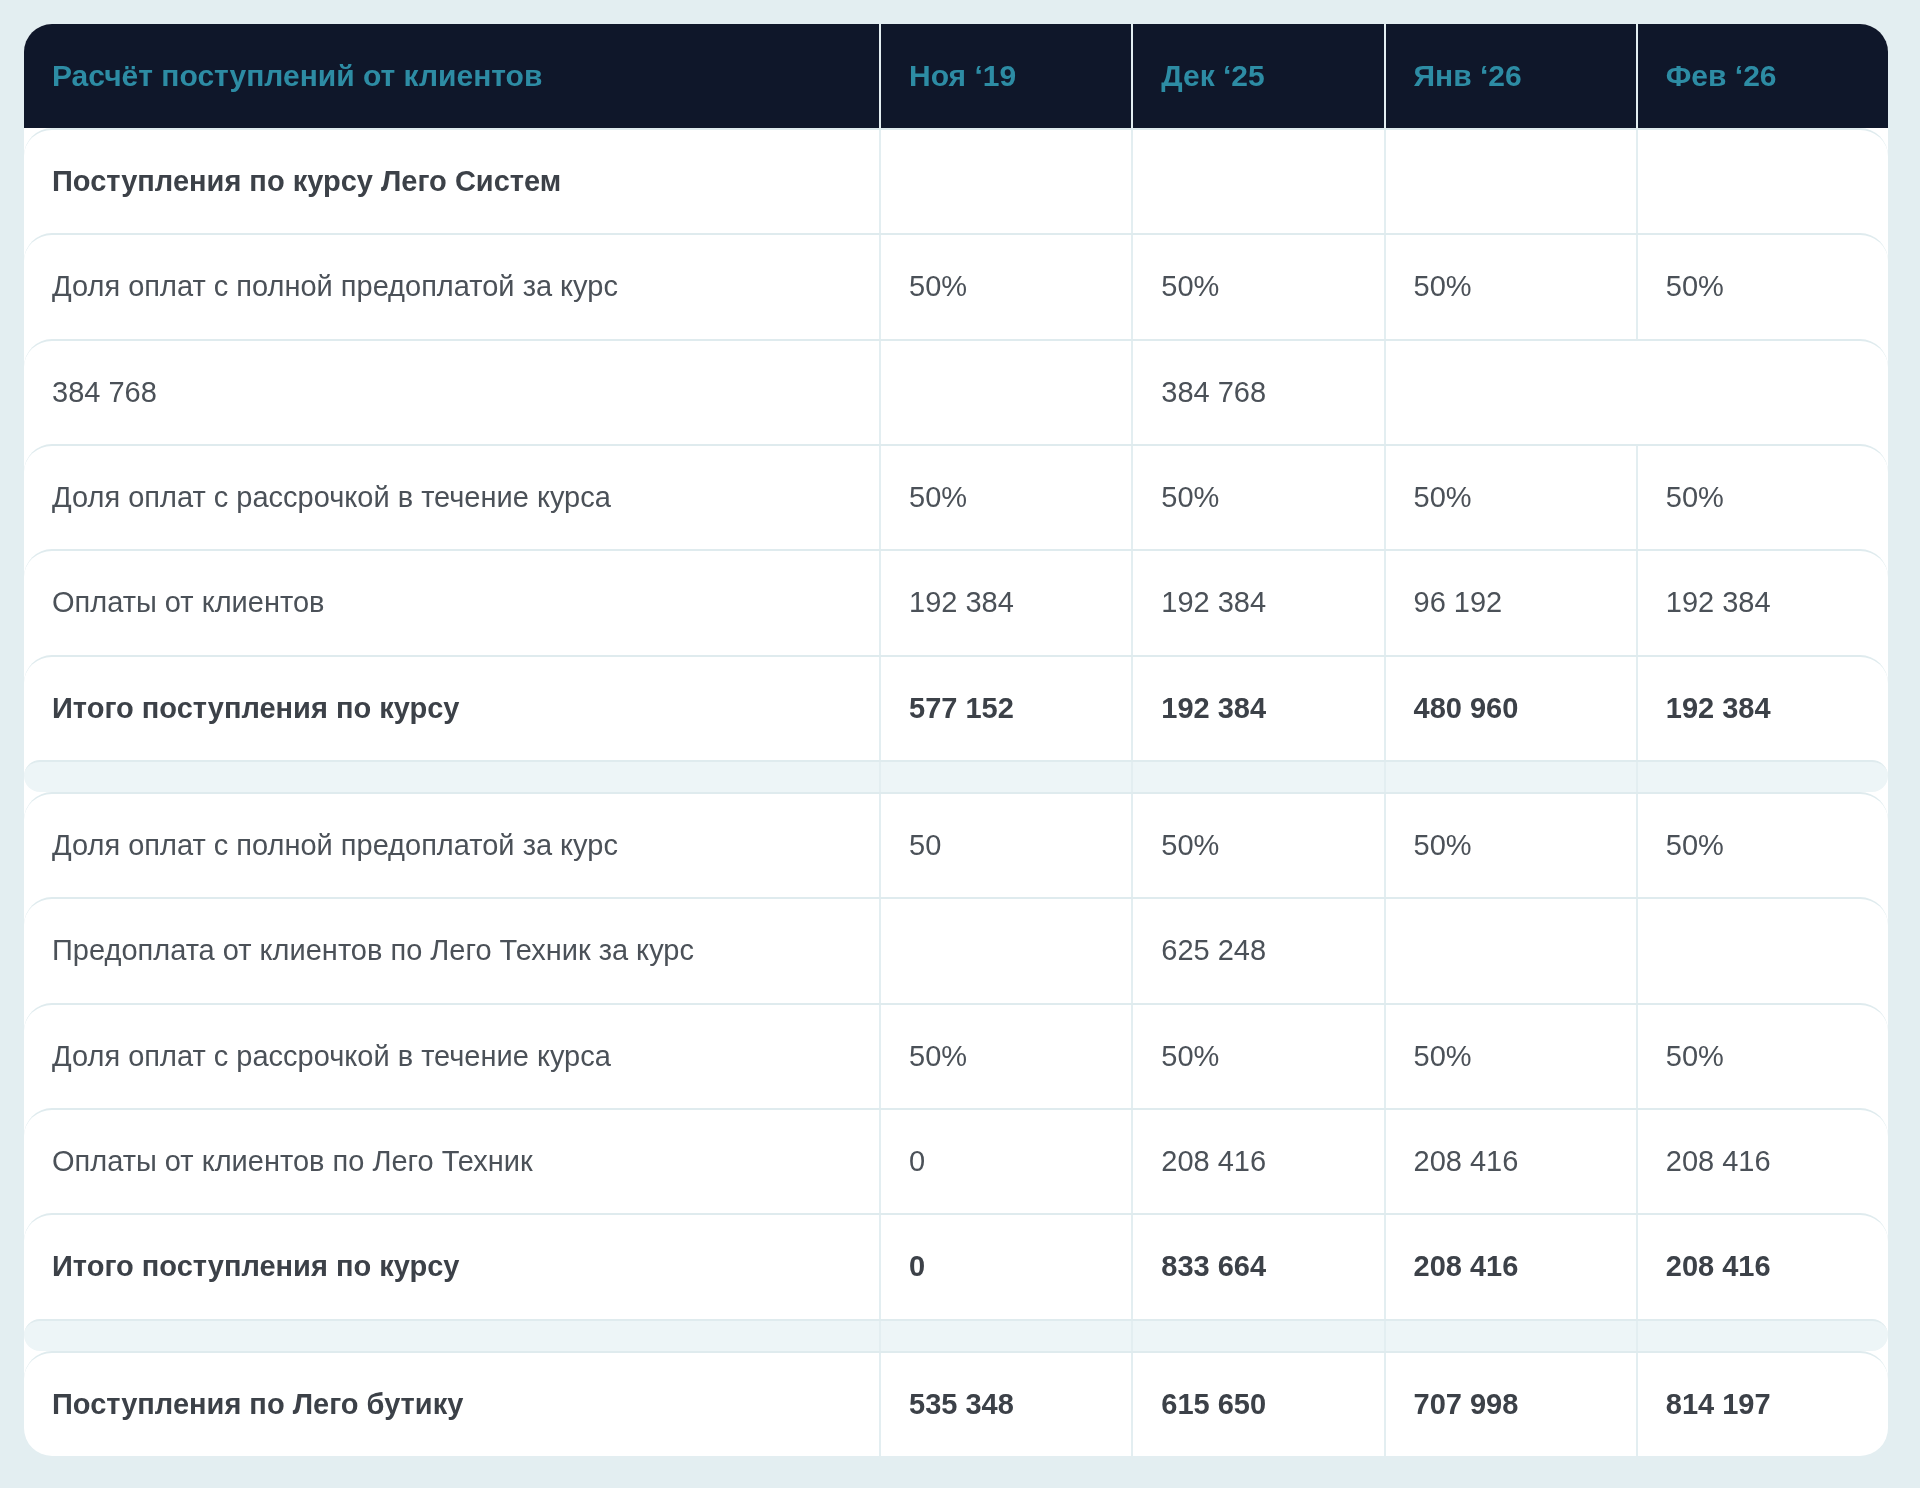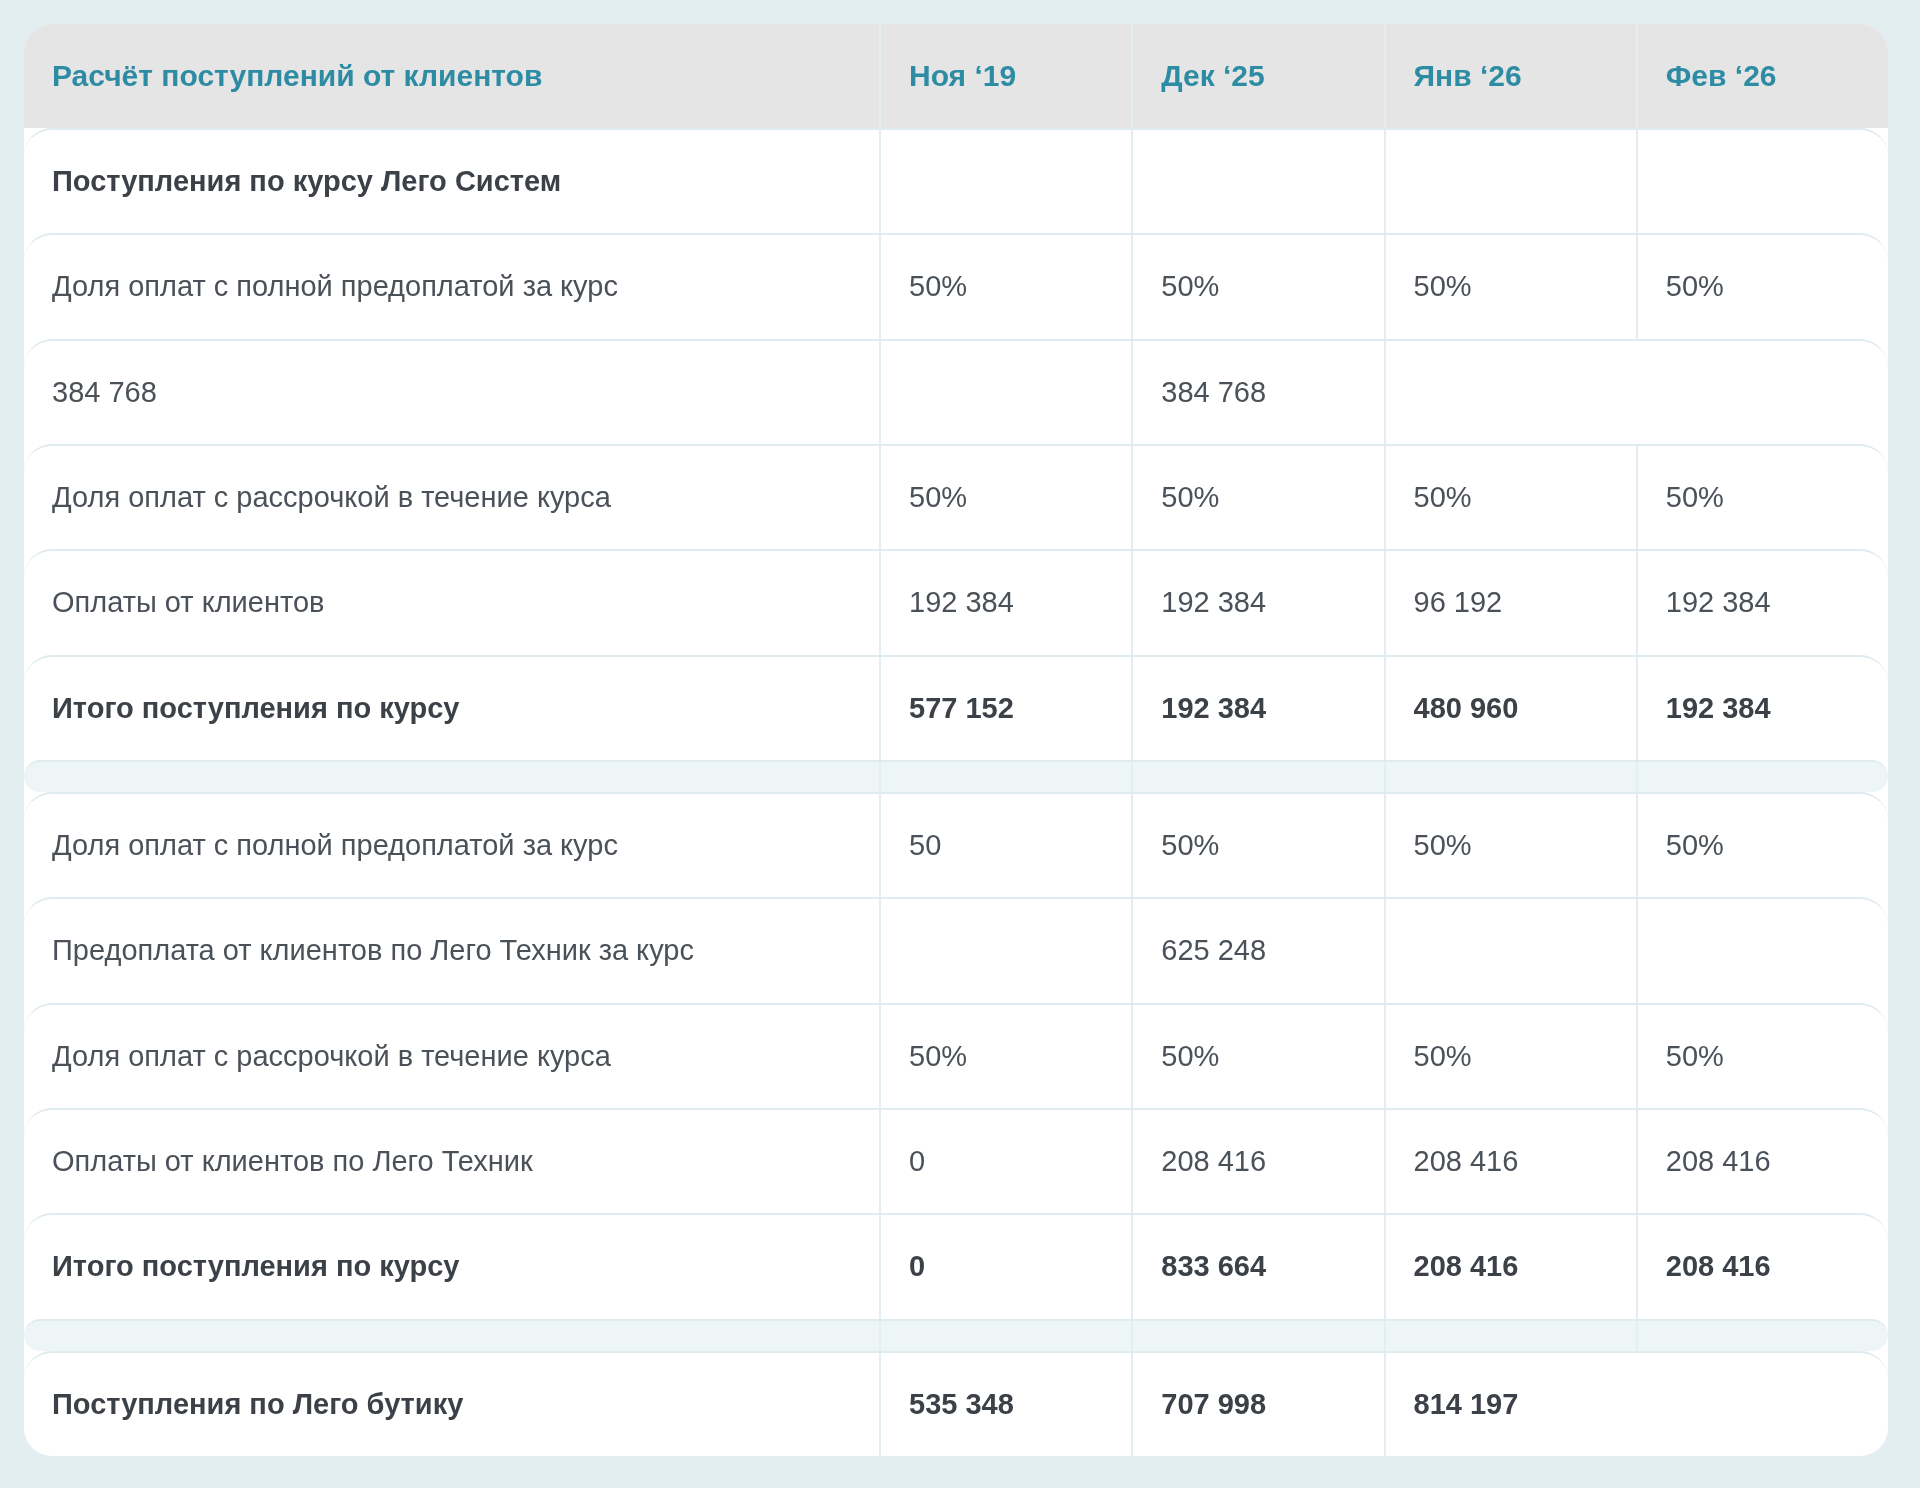--- a/index.html
+++ b/index.html
@@ -35,21 +35,21 @@
     align-items: center;
     padding: 0 20px 0 28px;
     font-size: 29px;
     color: #4b5158;
     white-space: nowrap;
     overflow: hidden;
   }
   .cell + .cell { border-left: 2px solid #e3eef1; }
   .row.header {
     flex: 0 0 104px;
-    background: #e5e5e5;
+    background: #0f172a;
   }
   .row.header .cell {
     font-weight: bold;
     color: #2d8ca4;
     font-size: 30px;
   }
   .row.section .cell, .row.total .cell {
     font-weight: bold;
     color: #3c4148;
   }
@@ -172,17 +172,18 @@
     <div class="cell"></div>
     <div class="cell"></div>
     <div class="cell"></div>
     <div class="cell"></div>
     <div class="cell"></div>
   </div>
 
   <div class="row total">
     <div class="cell">Поступления по Лего бутику</div>
     <div class="cell">535 348</div>
+    <div class="cell">615 650</div>
     <div class="cell">707 998</div>
     <div class="cell">814 197</div>
   </div>
 
 </div>
 
 </body></html>

